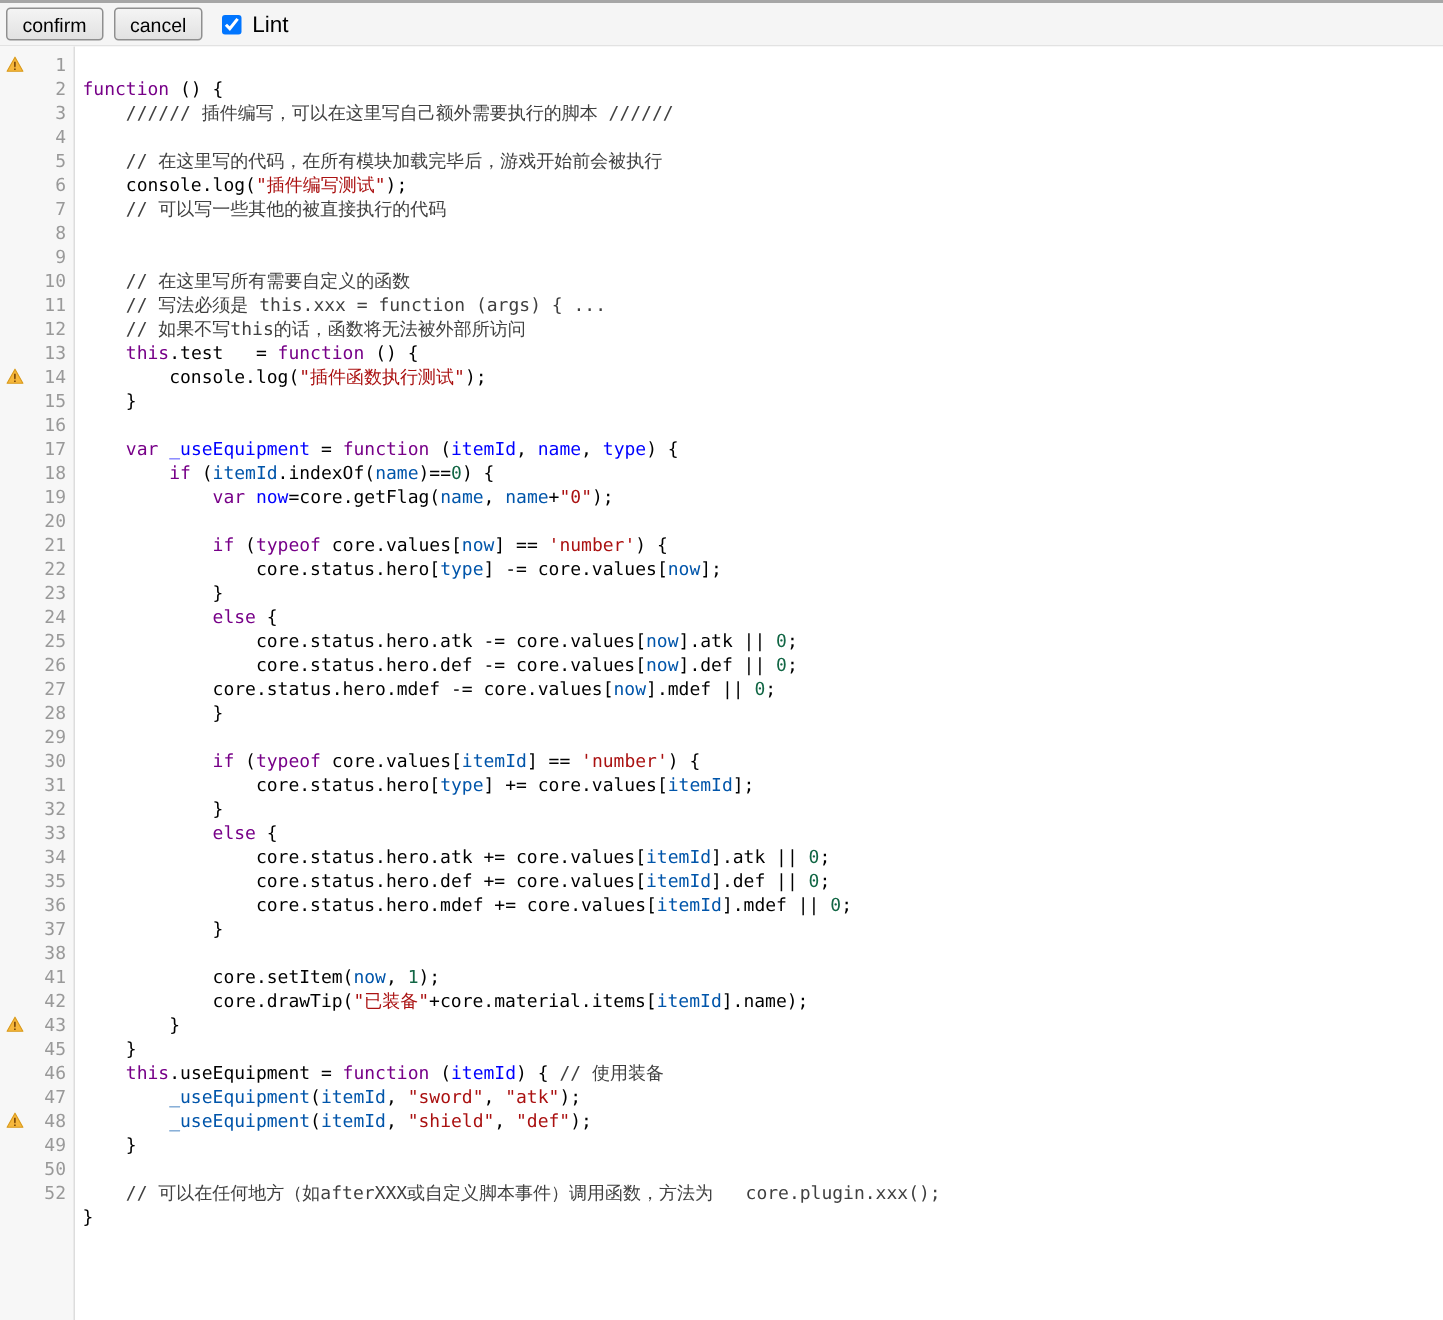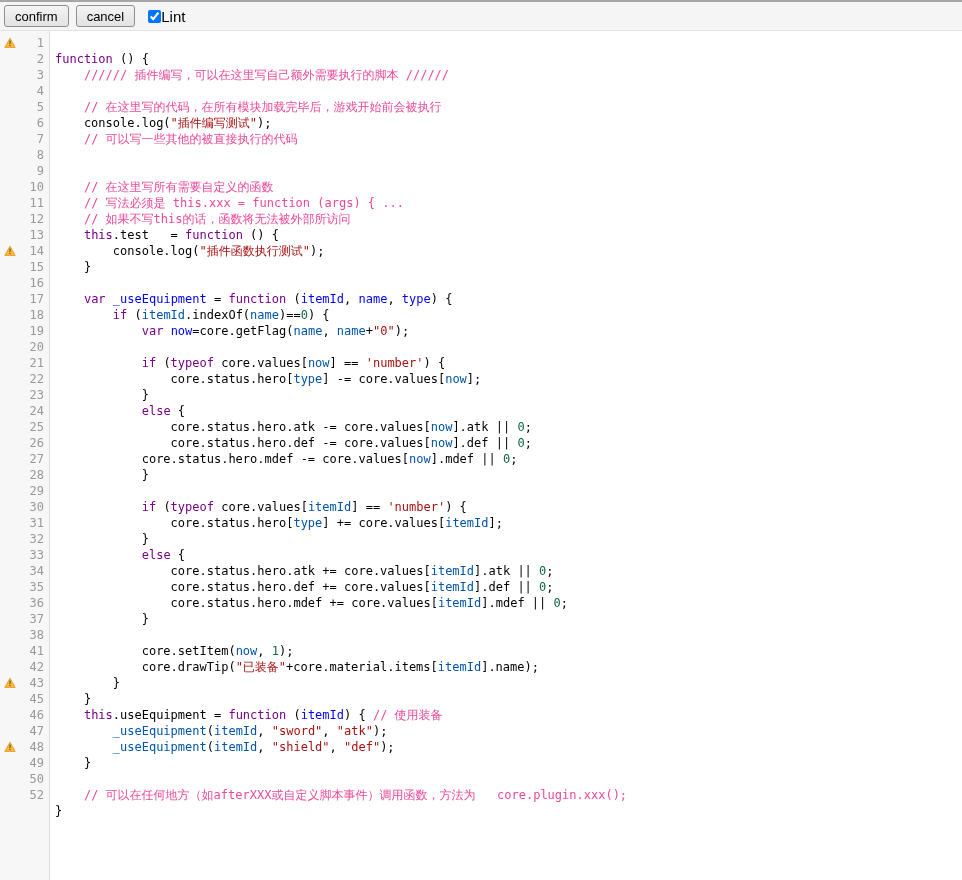--- a/index.html
+++ b/index.html
@@ -11,21 +11,21 @@
     height:31px; background:#f5f5f5;
     border-top:2px solid #a6a6a6; border-bottom:1px solid #e2e2e2;
     display:flex; align-items:center; padding-left:4px; gap:7px;
   }
   .btn {
     font-family:"Liberation Sans", sans-serif; font-size:13px; color:#000;
     padding:2px 10px; height:22px;
     background:linear-gradient(180deg,#f4f4f4 0%,#e2e2e2 100%);
     border:1px solid #8f8f8f; border-radius:3px; cursor:pointer;text-align:center;
   }
-  .lint-wrap { display:flex; align-items:center; gap:0; margin-left:6px; }
+  .lint-wrap { display:flex; align-items:center; gap:7px; margin-left:6px; }
   .lint-wrap input { width:13px; height:13px; }
   .lint-label { font-size:15px; color:#000; }
 
   
   .editor { position:relative; height:849px; background:#fff;
             font-family:"DejaVu Sans Mono", monospace; font-size:12px; line-height:16px; }
   .gutter-bg { position:absolute; left:0; top:0; bottom:0; width:50px;
                background:#f7f7f7; border-right:1px solid #ddd; }
   .lines { position:absolute; left:0; top:0; right:0; padding-top:4px; }
   .row { display:flex; height:16px; white-space:pre; }
@@ -34,21 +34,21 @@
   .ln-num { width:33px; flex:none; text-align:right; padding-right:6px;
             color:#999; font-size:12px; }
   .ln-code { padding-left:5px; flex:1; color:#000;margin-top:16px; }
 
   
   .tk-kw  { color:#708; }
   .tk-def { color:#00f; }
   .tk-v2  { color:#05a; }
   .tk-num { color:#164; }
   .tk-str { color:#a11; }
-  .tk-cmt { color:#ec4899; }
+  .tk-cmt { color:#404040; }
   .tk-pl  { color:#000; }
 </style>
 </head>
 <body>
 
 <div class="toolbar">
   <button class="btn">confirm</button>
   <button class="btn">cancel</button>
   <span class="lint-wrap">
     <input type="checkbox" id="lint-cb" checked="" style="">

